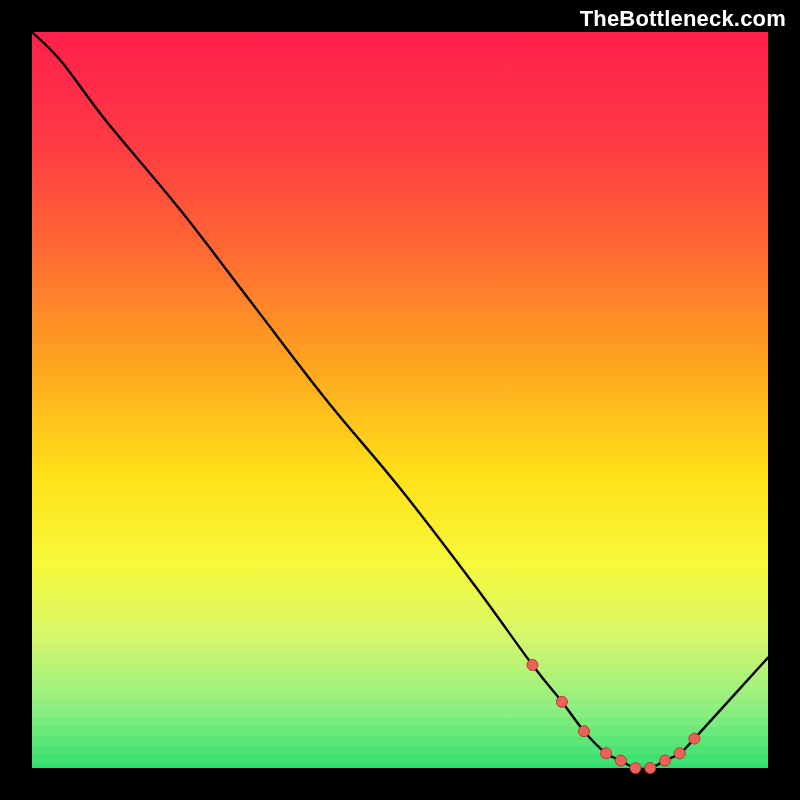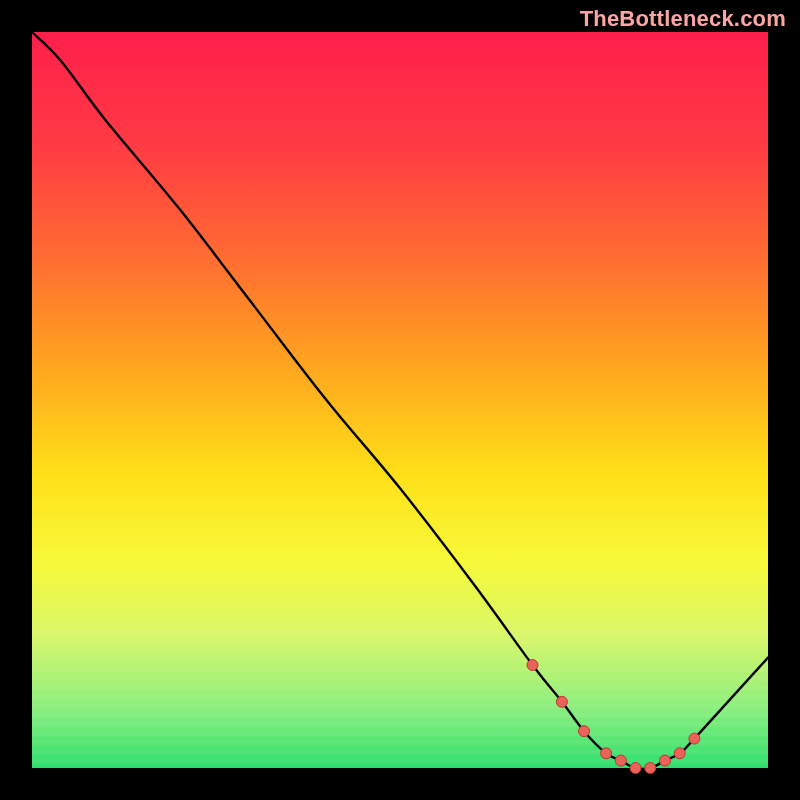--- a/index.html
+++ b/index.html
@@ -16,21 +16,21 @@
     height: 800px;
     background: #000;
   }
   .watermark {
     position: absolute;
     top: 6px;
     right: 14px;
     font-family: Arial, Helvetica, sans-serif;
     font-size: 22px;
     font-weight: 600;
-    color: #fca5a5;
+    color: #ffffff;
     letter-spacing: 0.2px;
   }
   svg {
     display: block;
   }
 </style>
 </head>
 <body>
 <div class="stage">
   <div class="watermark">TheBottleneck.com</div>

